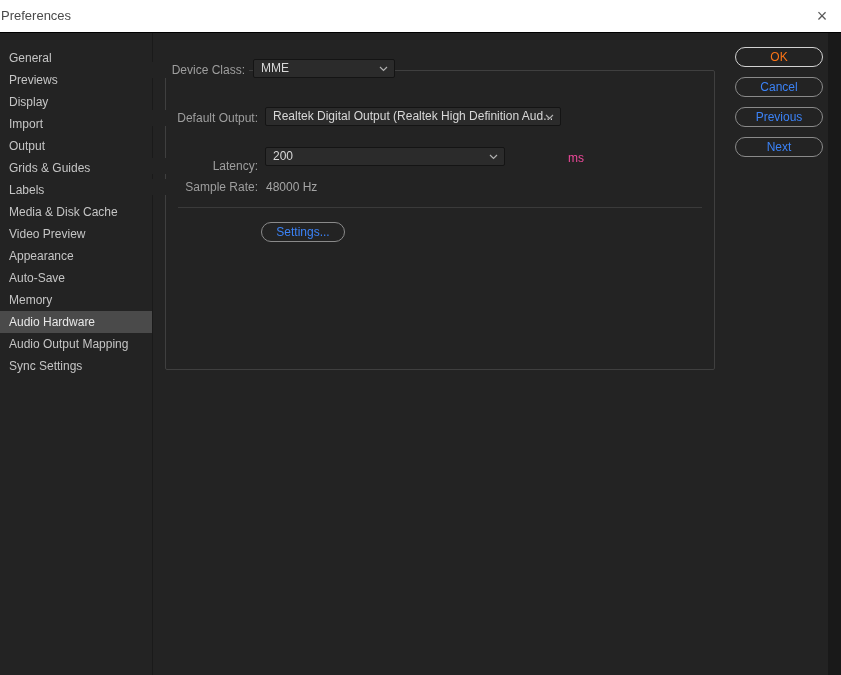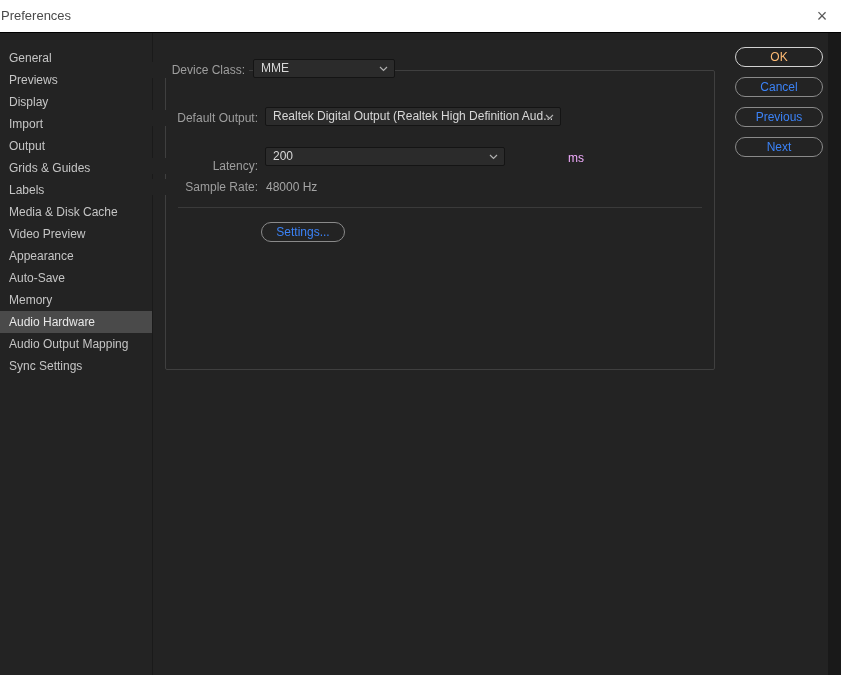--- a/index.html
+++ b/index.html
@@ -96,21 +96,21 @@
   }
   .dd-device-class   { left: 253px; top: 26px;  width: 142px; }
   .dd-default-output { left: 265px; top: 74px;  width: 296px; }
   .dd-latency        { left: 265px; top: 114px; width: 240px; }
   .dropdown .chev {
     position: absolute; right: 6px; top: 6px;
   }
 
   .unit-label {
     position: absolute; left: 568px; top: 117px;
-    color: #f0abfc; height: 16px; line-height: 16px;
+    color: #ec4899; height: 16px; line-height: 16px;
   }
   .value-text {
     position: absolute; left: 266px; top: 146px;
     color: #a5a5a5; height: 16px; line-height: 16px;
   }
 
   .group-divider {
     position: absolute; left: 178px; top: 174px; width: 524px; height: 1px;
     background: #3a3a3a;
   }
@@ -126,21 +126,21 @@
     font-family: "Liberation Sans", "DejaVu Sans", sans-serif;
     cursor: pointer;
     text-align: center;
     line-height: 18px;
     padding: 0;
   }
   .settings-btn { left: 261px; top: 189px; width: 84px; }
 
   
   .action-btn { left: 735px; width: 88px; }
-  .btn-ok       { top: 14px;  border-color: #d2d2d2; color: #fdba74; }
+  .btn-ok       { top: 14px;  border-color: #d2d2d2; color: #f97316; }
   .btn-cancel   { top: 44px; }
   .btn-previous { top: 74px; }
   .btn-next     { top: 104px; }
 </style>
 </head>
 <body>
 
 <div class="titlebar">
   <span class="title">Preferences</span>
   <button class="close-btn">

